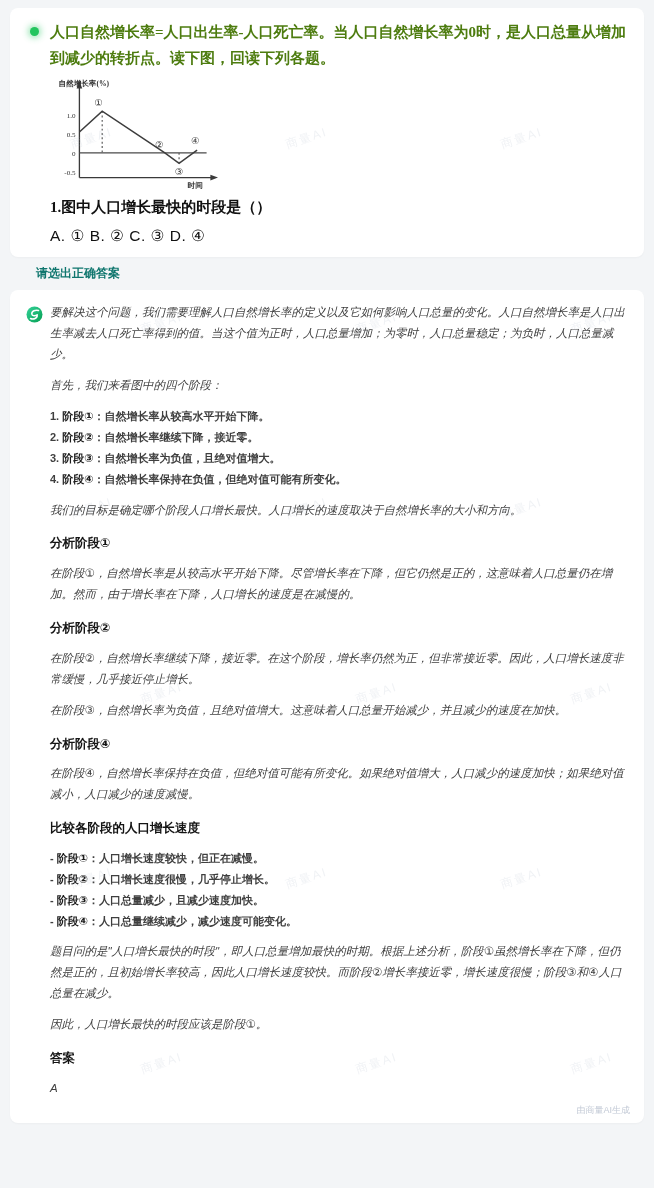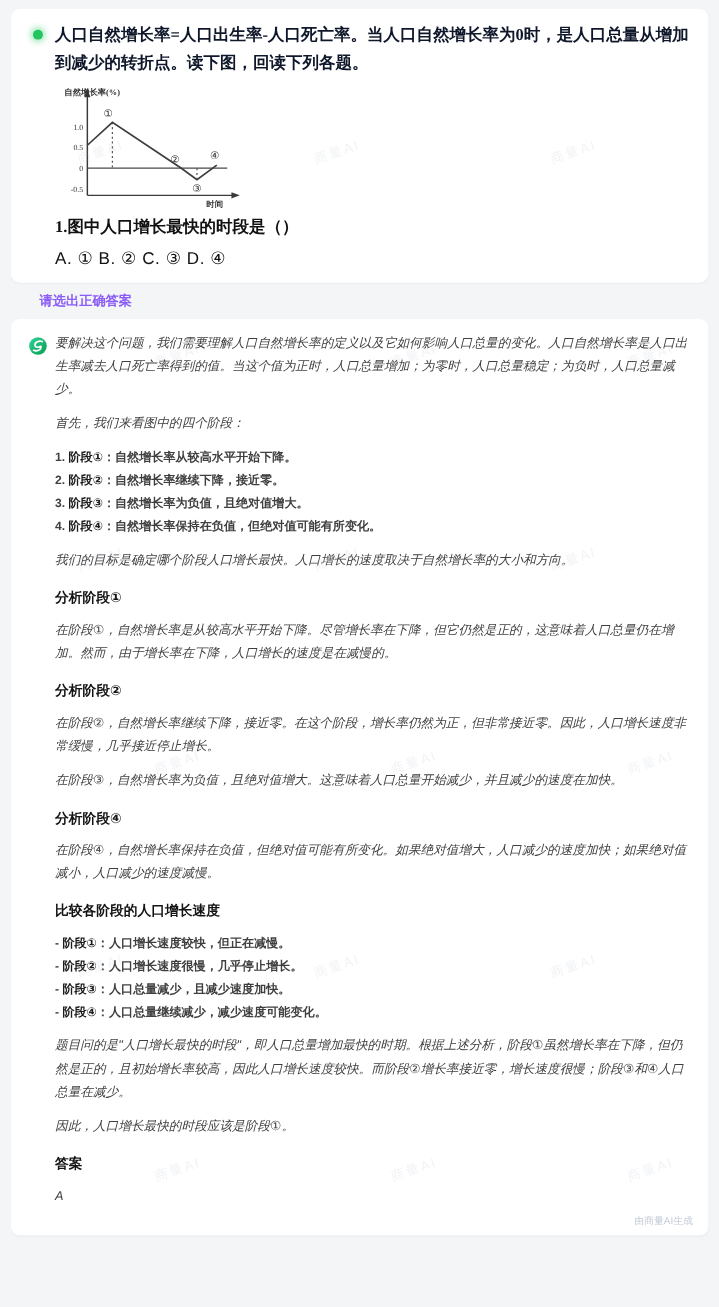--- a/index.html
+++ b/index.html
@@ -19,34 +19,34 @@
   .avatar-col{width:26px;flex:0 0 26px;padding-top:4px;}
   .user-dot{
     display:block;width:9px;height:9px;border-radius:50%;
     background:#22c55e;margin:3px 0 0 6px;
     box-shadow:0 0 6px 2px rgba(34,197,94,.45);
   }
   .ai-avatar{display:block;width:17px;height:17px;margin-left:2px;}
   .q-content{flex:1;min-width:0;}
   .q-intro{
     font-family:"Liberation Serif","DejaVu Serif",serif;
-    font-weight:bold;font-size:15px;line-height:1.7;color:#0f172a;
+    font-weight:bold;font-size:15px;line-height:1.7;color:#4d7c0f;
   }
   .chart-fig{margin:6px 0 6px 2px;padding:0;}
   .chart-fig svg{display:block;}
   .q-line{
     font-family:"Liberation Serif","DejaVu Serif",serif;
     font-weight:bold;font-size:15px;color:#111;margin-top:4px;line-height:1.6;
   }
   .q-opts{
     font-family:Liberation Sans, sans-serif;
     font-size:15.5px;color:#111;margin-top:5px;line-height:1.5;letter-spacing:.5px;
   }
   .prompt-row{
-    margin:8px 0 8px 36px;font-size:12px;font-weight:bold;color:#8b5cf6;
+    margin:8px 0 8px 36px;font-size:12px;font-weight:bold;color:#0f766e;
     position:relative;z-index:1;
   }
   .a-content{flex:1;min-width:0;color:#3f3f3f;}
   .a-content p{font-size:11.5px;line-height:1.82;margin:0 0 10px;color:#3f3f3f;font-style:italic;}
   .a-content h3{font-size:12.5px;line-height:1.5;margin:14px 0 10px;color:#141414;font-weight:bold;}
   .blist{margin:0 0 10px;}
   .bli{font-size:11px;line-height:1.9;color:#3f3f3f;font-weight:bold;}
   .bli strong{color:#1c1c1c;}
   .gen-watermark{
     position:absolute;right:14px;bottom:6px;

